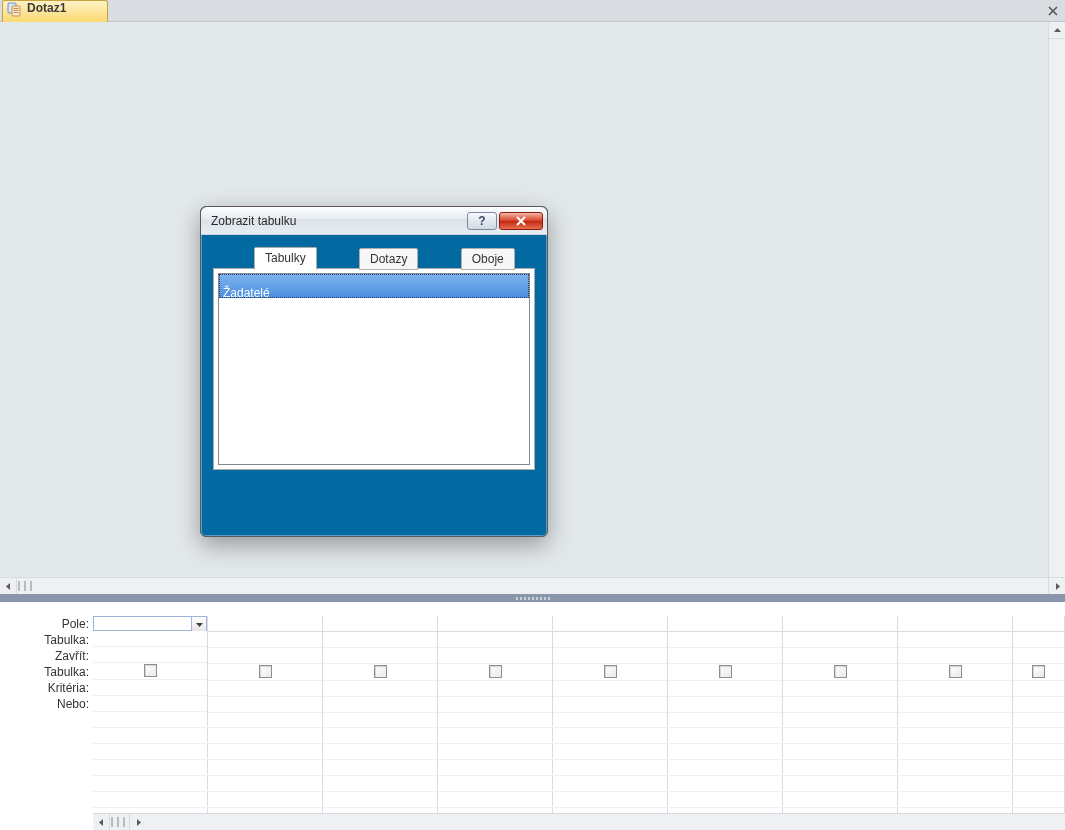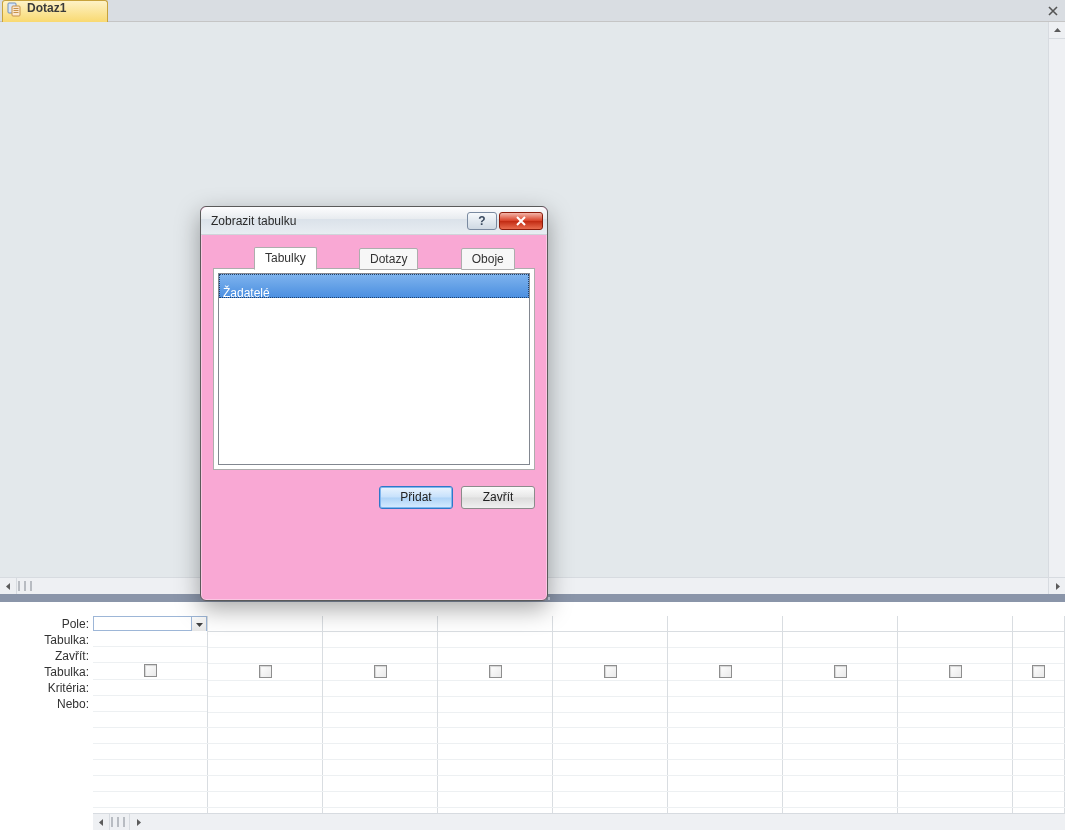--- a/index.html
+++ b/index.html
@@ -71,22 +71,22 @@
   .cells .blanklines { position:absolute; top:96px; left:0; right:0; bottom:0; }
   .cells .blanklines div { height:16px; border-bottom:1px solid #edf0f2; }
 
   .lower-hscroll {
     position:absolute; left:93px; right:0; bottom:0; height:17px;
     background:#eef0f3; border-top:1px solid #d7dbe0; display:flex; align-items:center;
   }
 
   
   .dialog {
-    position:absolute; left:200px; top:206px; width:348px; height:395px;
-    background:#f9a8d4;
+    position:absolute; left:200px; top:206px; width:348px; height:331px;
+    background:#0369a1;
     border:1px solid #5a5a5a; border-radius:6px;
     box-shadow:0 8px 24px rgba(0,0,0,.35), 0 0 0 1px rgba(255,255,255,.35) inset;
   }
   .dlg-titlebar{
     height:28px; background:linear-gradient(#fdfdfe,#e7ebef 45%,#dbe2ea 46%,#e8edf2);
     border-bottom:1px solid #cfd4da; border-radius:6px 6px 0 0;
     display:flex; align-items:center; padding:0 4px 0 10px;
   }
   .dlg-title{ color:#2a2a2a; }
   .dlg-btns{ margin-left:auto; display:flex; gap:0; }
@@ -334,18 +334,14 @@
     <div class="tabstrip">
       <span class="tab active">Tabulky</span>
       <span class="tab">Dotazy</span>
       <span class="tab">Oboje</span>
     </div>
     <div class="listpane">
       <div class="listbox">
         <div class="listitem">Žadatelé</div>
       </div>
     </div>
-    <div class="dlg-footer">
-      <div class="btn primary">Přidat</div>
-      <div class="btn">Zavřít</div>
-    </div>
   </div>
 </div>
 
 </body></html>

